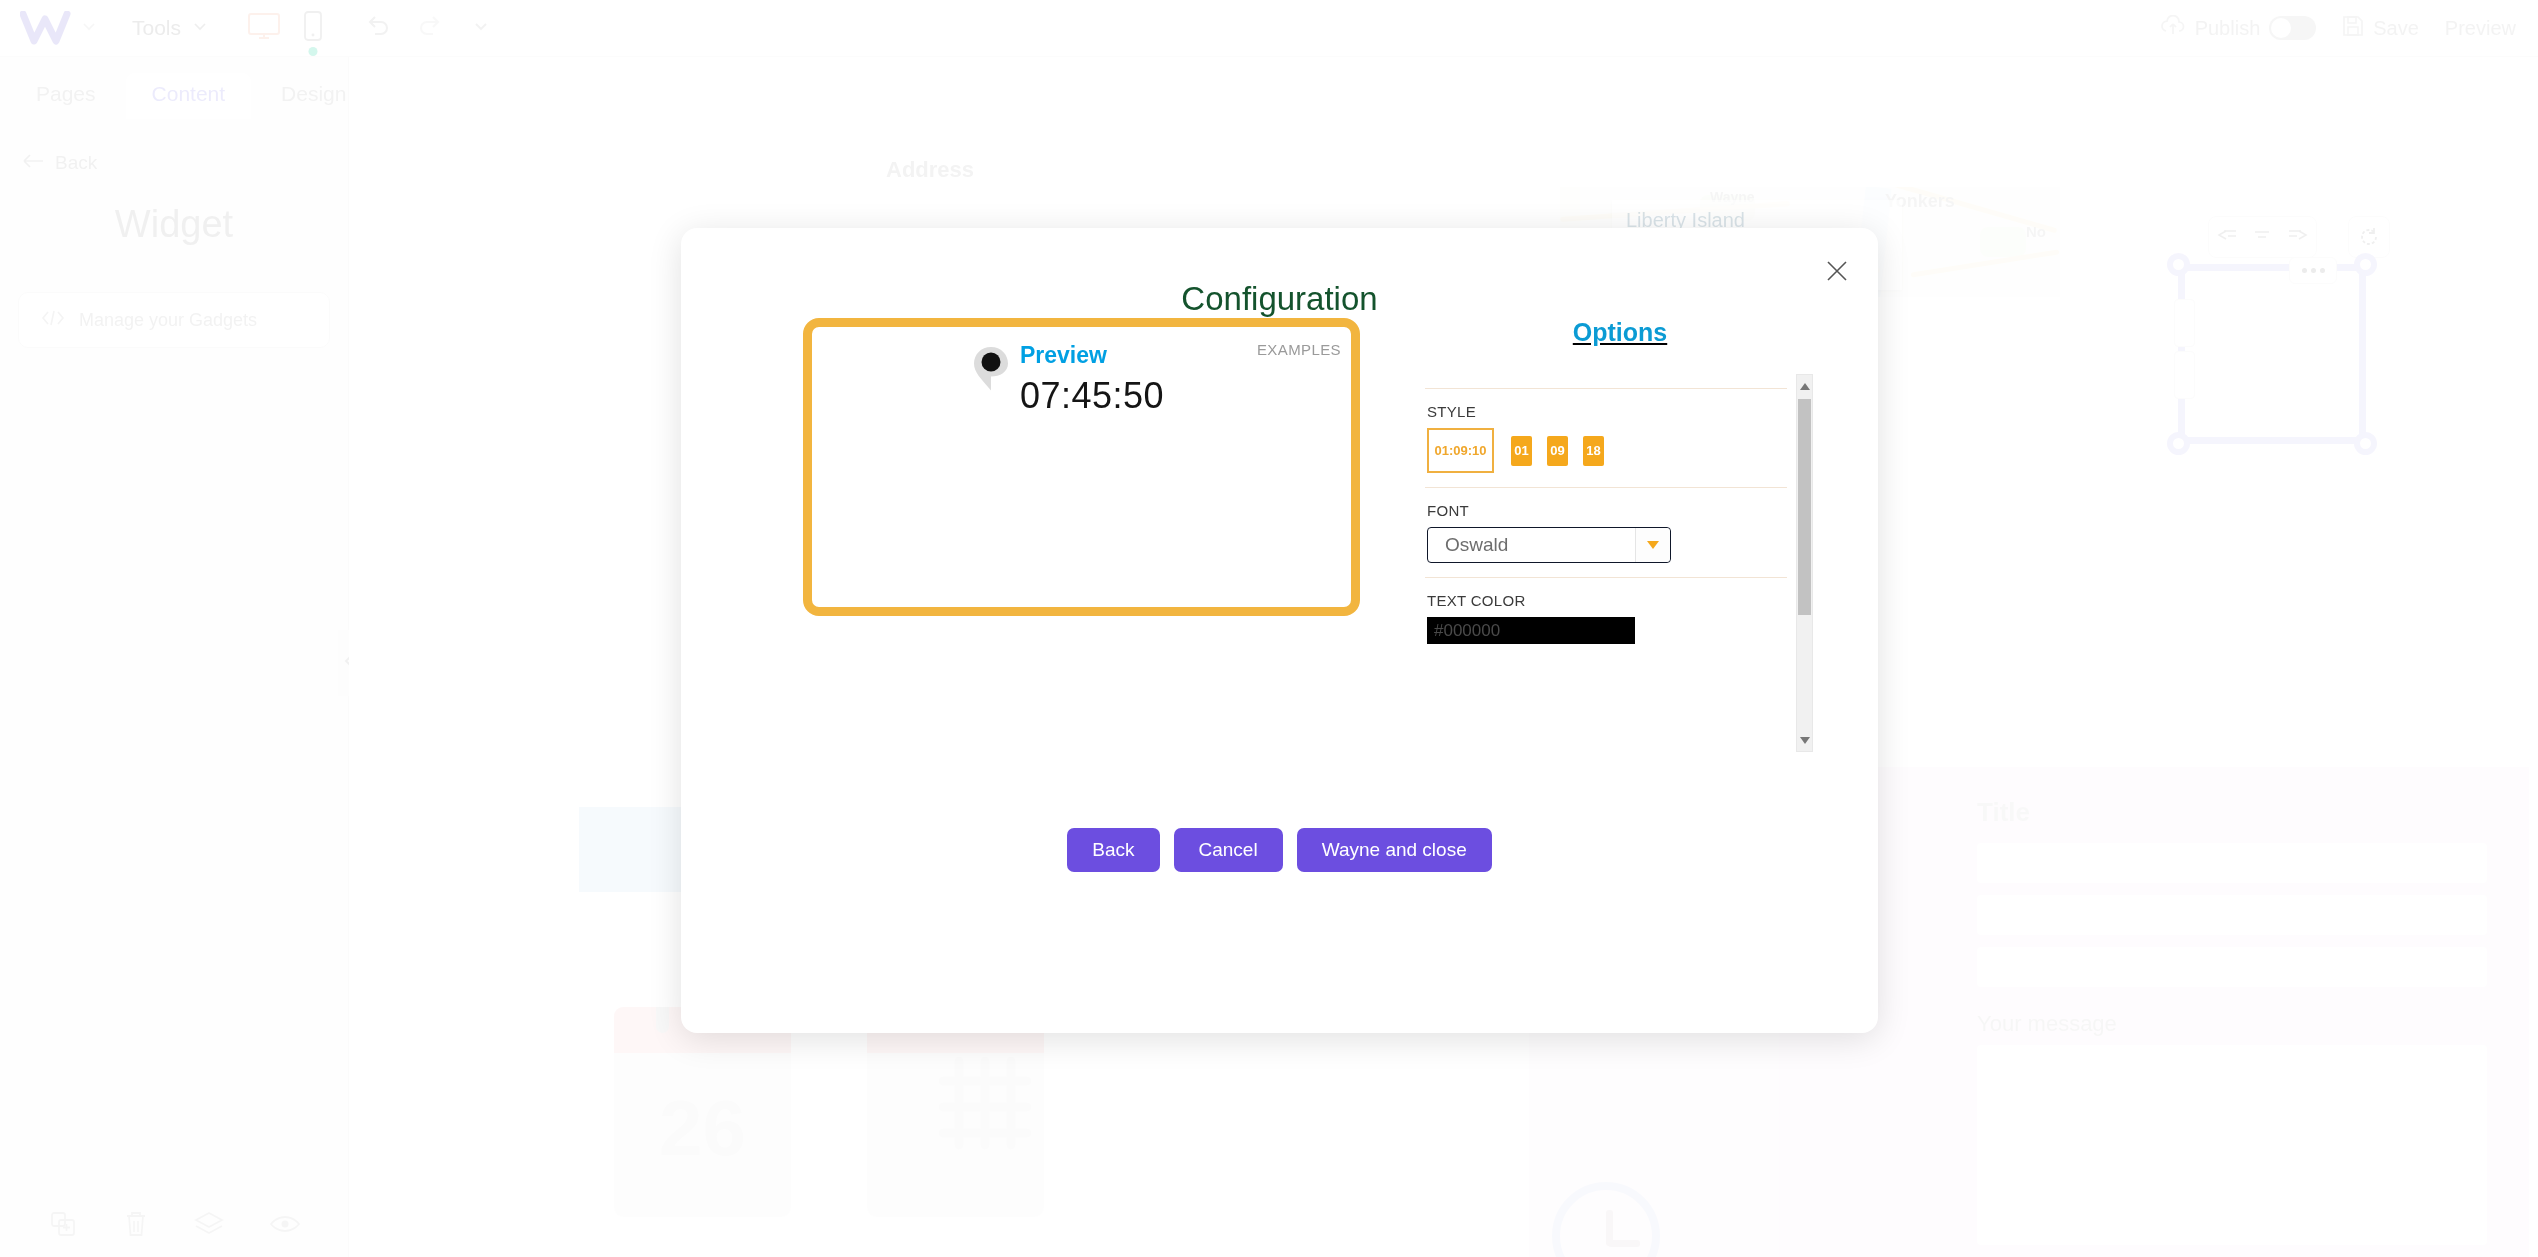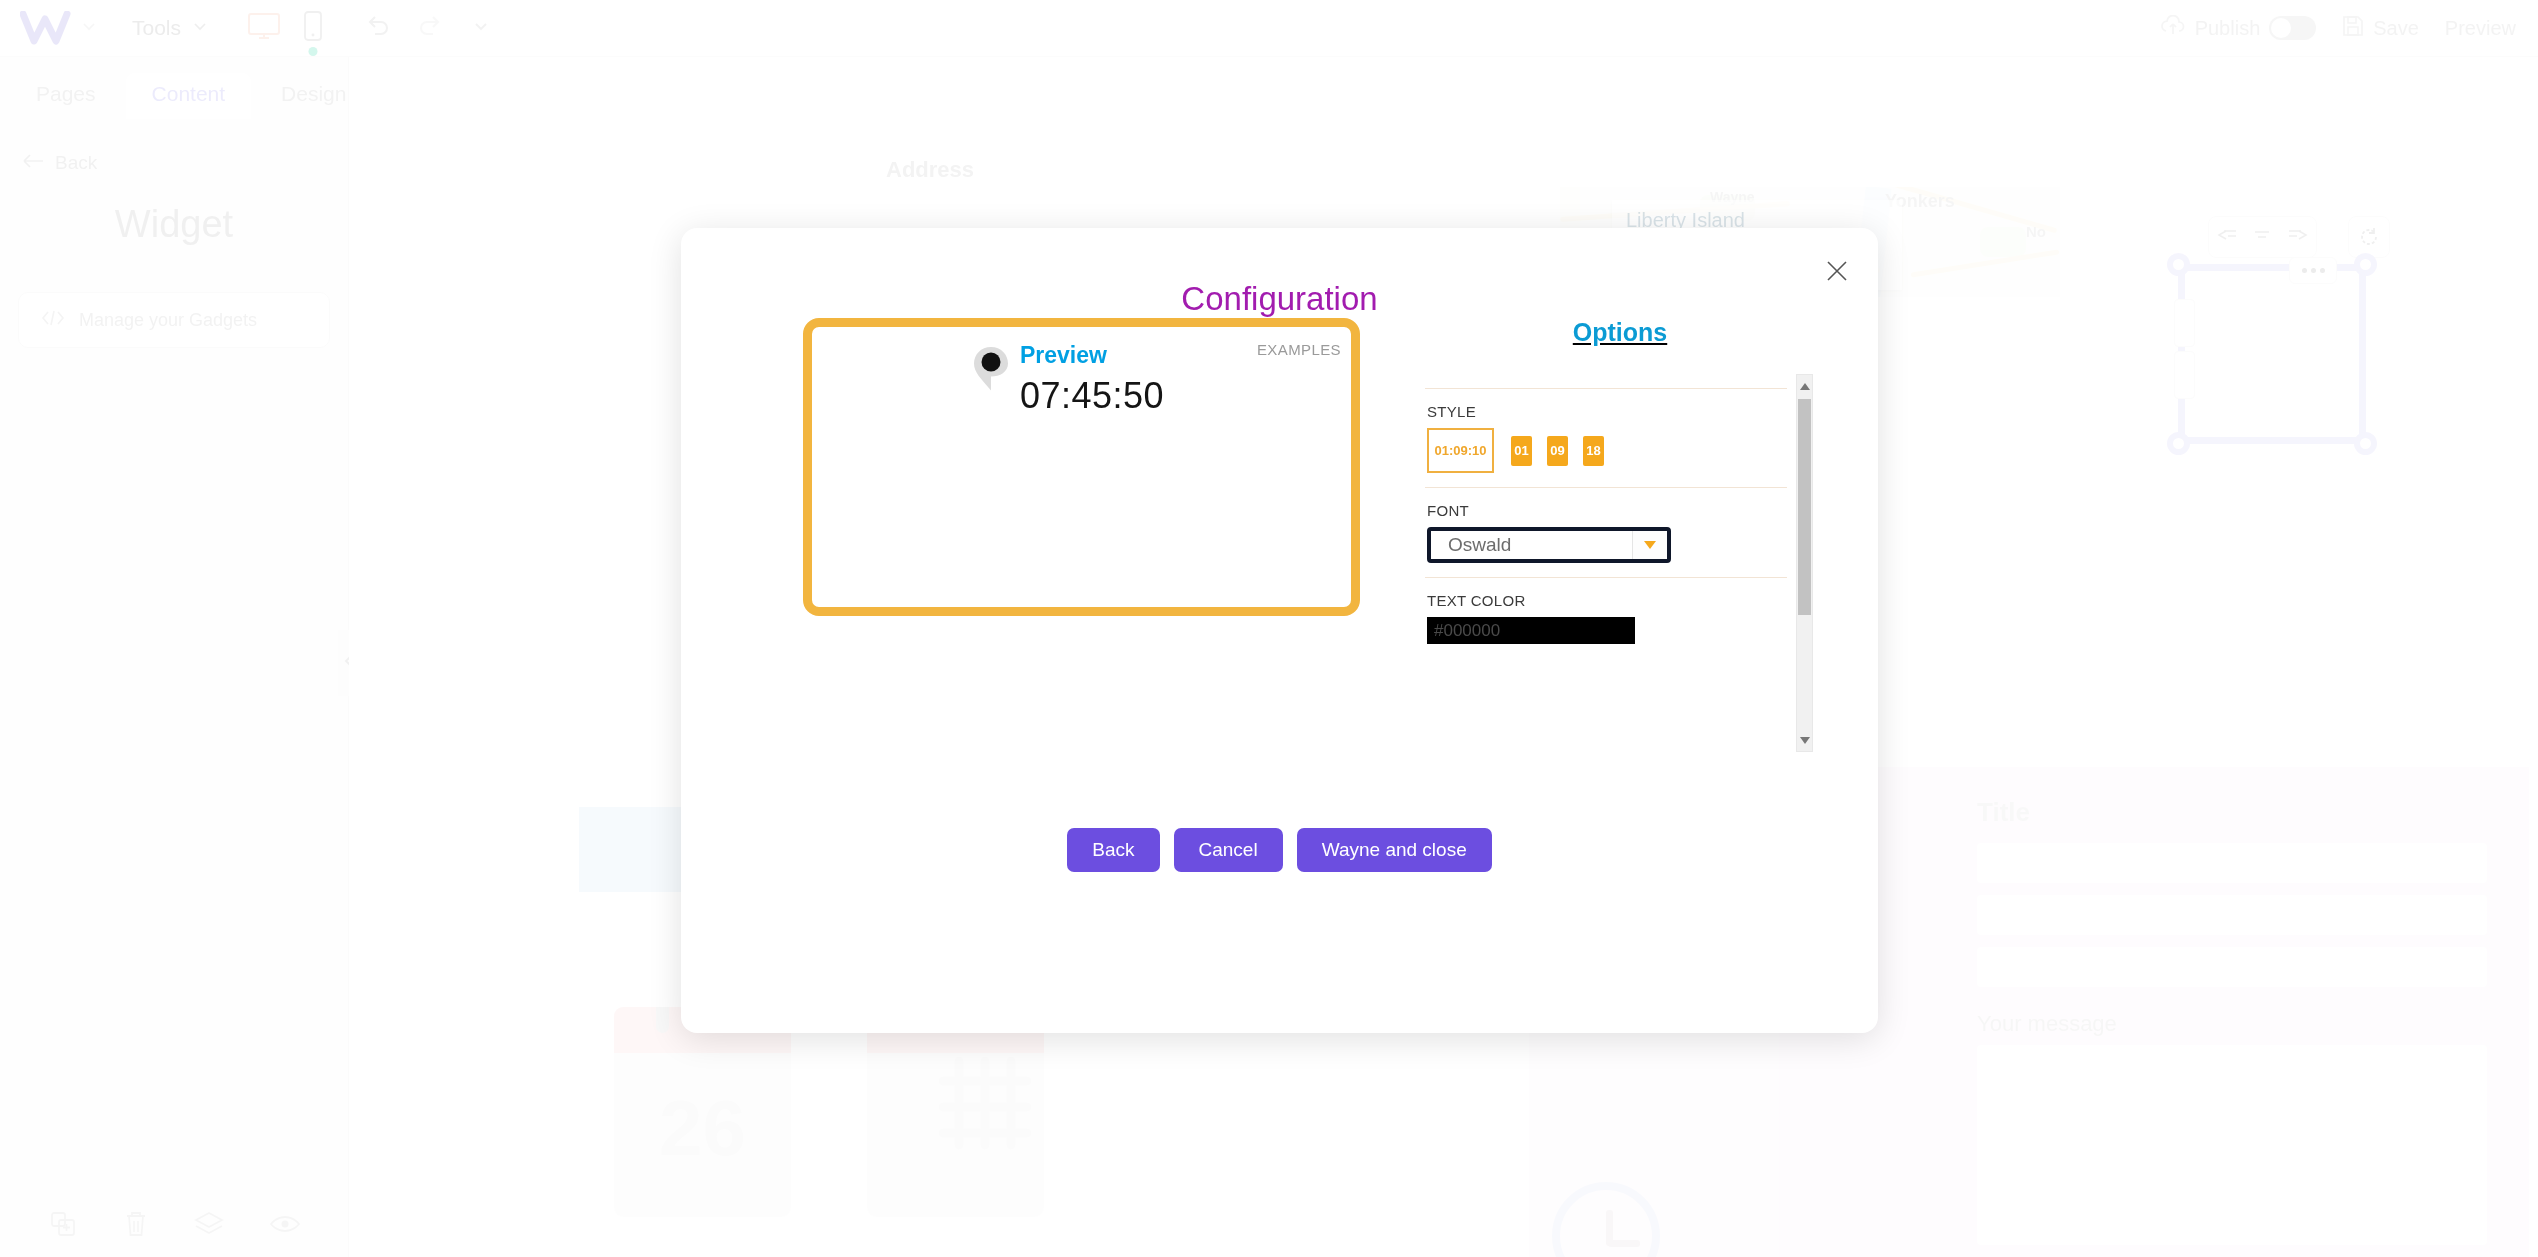--- a/index.html
+++ b/index.html
@@ -224,21 +224,21 @@
     background: #ffffff; border-radius: 16px;
     box-shadow: 0 6px 34px rgba(0,0,0,.12);
   }
   .modal-close {
     position: absolute; right: 26px; top: 28px;
     width: 30px; height: 30px; color: #555;
     display:flex; align-items:center; justify-content:center;
     font-size: 29px; font-weight: 300; line-height:1; cursor: pointer;
   }
   .modal-title {
-    text-align: center; font-size: 33px; color: #a21caf;
+    text-align: center; font-size: 33px; color: #14532d;
     margin-top: 52px; font-weight: 400;
   }
 
   
   .preview-card {
     position: absolute; left: 122px; top: 90px; width: 557px; height: 298px;
     border: 9px solid #f2b53f; border-radius: 16px; background: #fff;
     padding: 4px;
   }
   .pv-inner { position: relative; width: 100%; height: 100%; }
@@ -290,21 +290,21 @@
     font-size: 13px; font-weight: bold; color: #f0a72c;
   }
   .style-opt-b { display: flex; gap: 15px; }
   .style-opt-b i {
     width: 21px; height: 30px; background: #f5a81c; color: #fff;
     font-size: 13px; font-weight: bold; font-style: normal;
     display: flex; align-items: center; justify-content: center;
     border-radius: 2px;
   }
   .font-select {
-    width: 244px; height: 36px; border: 4px solid #0f172a; border-radius: 4px;
+    width: 244px; height: 36px; border: 1px solid #0f172a; border-radius: 4px;
     display: flex; align-items: center; background: #fff; gap: 28px;
   }
   .font-select .val {
     flex: 1; padding-left: 17px; font-size: 19px; color: #6d6d6d;
   }
   .font-select .arrow {
     width: 35px; height: 100%; border-left: 1px solid #e5e5e5;
     display: flex; align-items: center; justify-content: center;
     background: #fdfdfd; border-radius: 0 4px 4px 0;
   }

